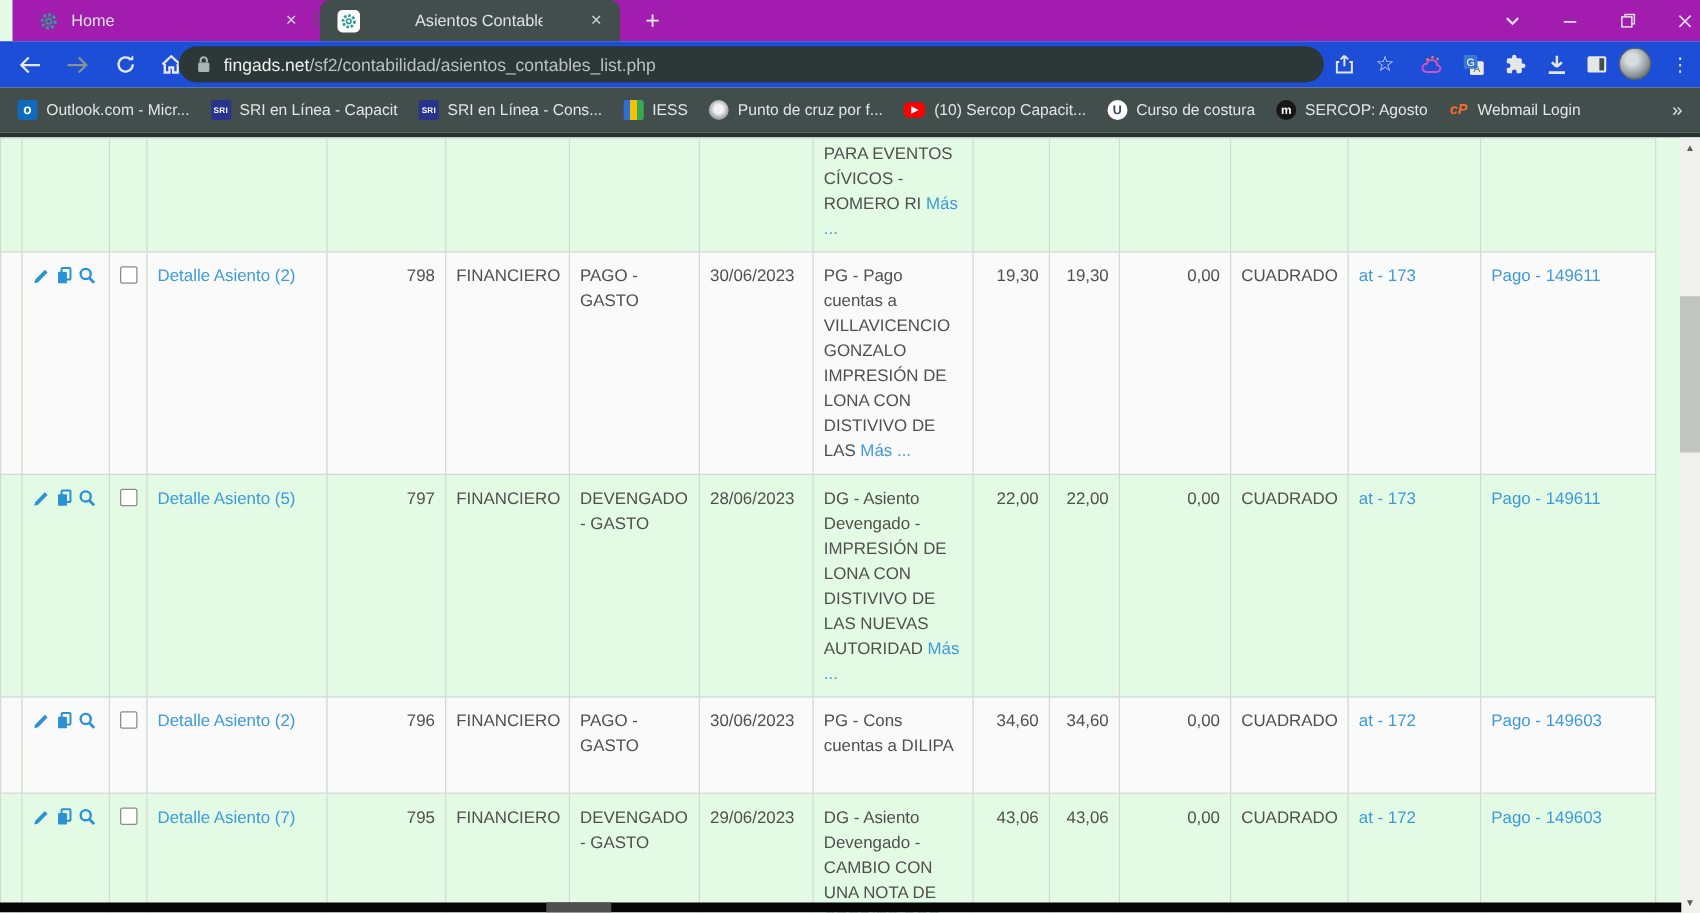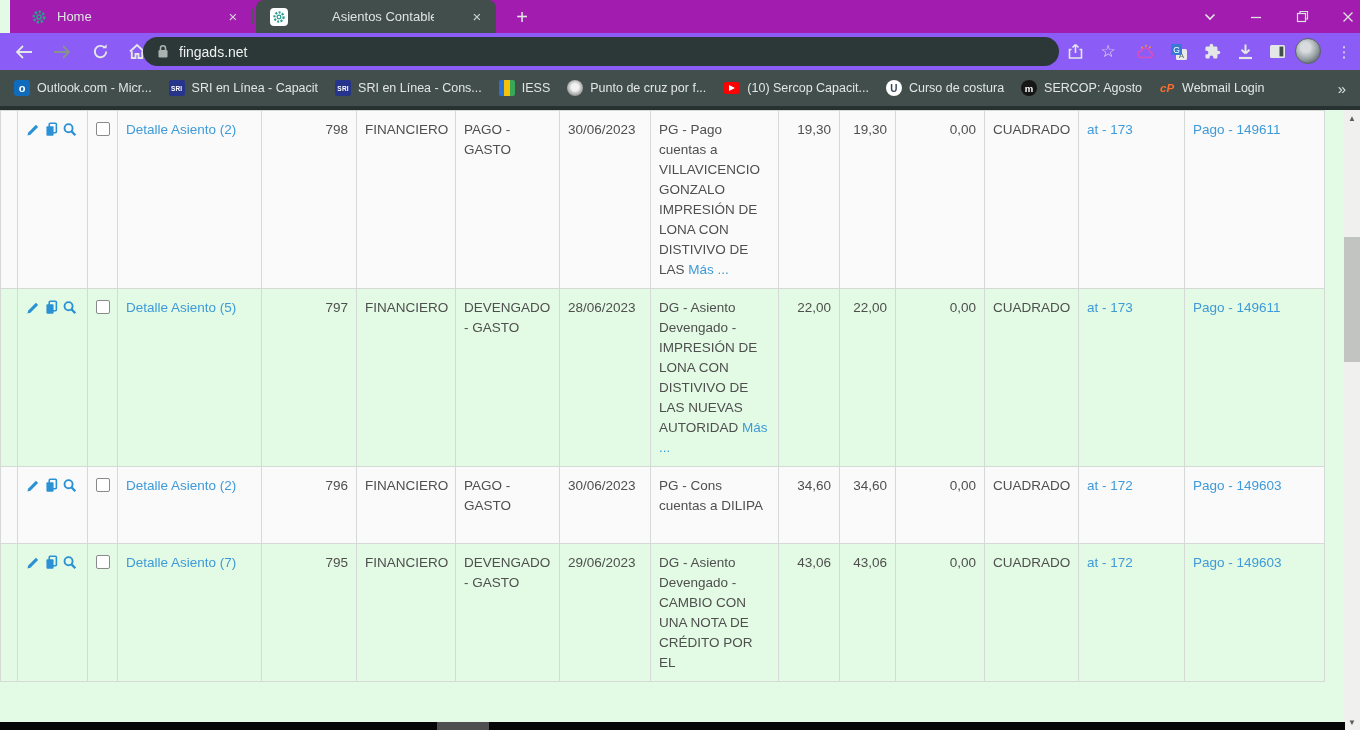--- a/index.html
+++ b/index.html
@@ -14,21 +14,21 @@
   .tab-title { flex:1; margin-left:10px; white-space:nowrap; overflow:hidden; }
   .tab-close { width:18px; height:18px; margin-right:10px; display:flex; align-items:center; justify-content:center;
                font-size:15px; color:#cfd5d4; border-radius:50%; }
   .tab-sep { position:absolute; left:242px; top:9px; width:1px; height:15px; background:#4b5754; }
   .favicon-box { width:18px; height:18px; background:#fff; border-radius:4px; display:flex; align-items:center; justify-content:center; }
   .newtab-btn { position:absolute; left:498px; top:3px; width:28px; height:28px; display:flex; align-items:center; justify-content:center;
                 color:#e3e7e6; font-size:20px; font-weight:400; border-radius:50%; }
   .wctrl { position:absolute; top:0; width:40px; height:33px; display:flex; align-items:center; justify-content:center; }
 
   
-  .toolbar { position:absolute; left:0; top:33px; width:1360px; height:37px; background:#8b5cf6; }
+  .toolbar { position:absolute; left:0; top:33px; width:1360px; height:37px; background:#1d4ed8; }
   .nav-ic { position:absolute; top:0; height:37px; width:32px; display:flex; align-items:center; justify-content:center; }
   .omnibox { position:absolute; left:143px; top:4px; width:916px; height:29px; background:#2c3837; border-radius:15px;
              display:flex; align-items:center; padding-left:14px; font-size:14px; }
   .url-domain { color:#eef1f0; margin-left:10px; }
   .url-path { color:#b9c2c0; }
   .avatar { position:absolute; left:1295px; top:5px; width:26px; height:26px; border-radius:50%;
             background:radial-gradient(circle at 40% 35%, #d8dcde 0 22%, #99a2a6 55%, #4e585c 90%); border:1px solid #5a6663; }
   .glyph { color:#e3e7e6; }
 
   
@@ -153,20 +153,21 @@
   </div>
 
   <div class="omnibox">
     <span>
       <svg width="12" height="15" viewBox="0 0 12 15">
         <rect x="1.5" y="6" width="9" height="7.5" rx="1.2" fill="#a9b3b1"></rect>
         <path d="M3.5 6V4.2a2.5 2.5 0 0 1 5 0V6" fill="none" stroke="#a9b3b1" stroke-width="1.6"></path>
       </svg>
     </span>
     <span class="url-domain">fingads.net</span>
+      <span class="url-path">/sf2/contabilidad/asientos_contables_list.php</span>
   </div>
 
   <div class="nav-ic" style="left:1059px;">
     <svg width="17" height="17" viewBox="0 0 17 17">
       <path d="M4.5 6.5H2.5v8.5h12V6.5h-2" fill="none" stroke="#e3e7e6" stroke-width="1.6"></path>
       <path d="M8.5 10V1.5M8.5 1.5L5.5 4.5M8.5 1.5l3 3" fill="none" stroke="#e3e7e6" stroke-width="1.6"></path>
     </svg>
   </div>
   <div class="nav-ic glyph" style="left:1092px; font-size:17px;">☆</div>
 
@@ -262,20 +263,37 @@
       <col style="width:128px">
         <col style="width:61px">
         <col style="width:56px">
         <col style="width:89px">
       <col style="width:94px">
         <col style="width:106px">
         <col style="width:140px">
     </colgroup>
     <tbody>
 
+      <tr class="row-green" style="height:86px;">
+        <td></td>
+          <td></td>
+          <td></td>
+        <td></td>
+          <td></td>
+          <td></td>
+        <td></td>
+          <td></td>
+        <td class="c-clip"><span>PARA EVENTOS CÍVICOS - ROMERO RI</span> <a class="lnk" href="#">Más ...</a></td>
+        <td></td>
+          <td></td>
+          <td></td>
+        <td></td>
+          <td></td>
+          <td></td>
+      </tr>
 
       <tr class="row-white" style="height:177px;">
         <td></td>
         <td>
           <span class="acts">
             <span>
                 <svg width="15" height="15" viewBox="0 0 16 16">
                   <path d="M1.5 14.5l.9-3.2L10.6 3l2.3 2.3-8.2 8.3-3.2.9z" fill="#2a91d4"></path>
                 </svg>
               </span>

